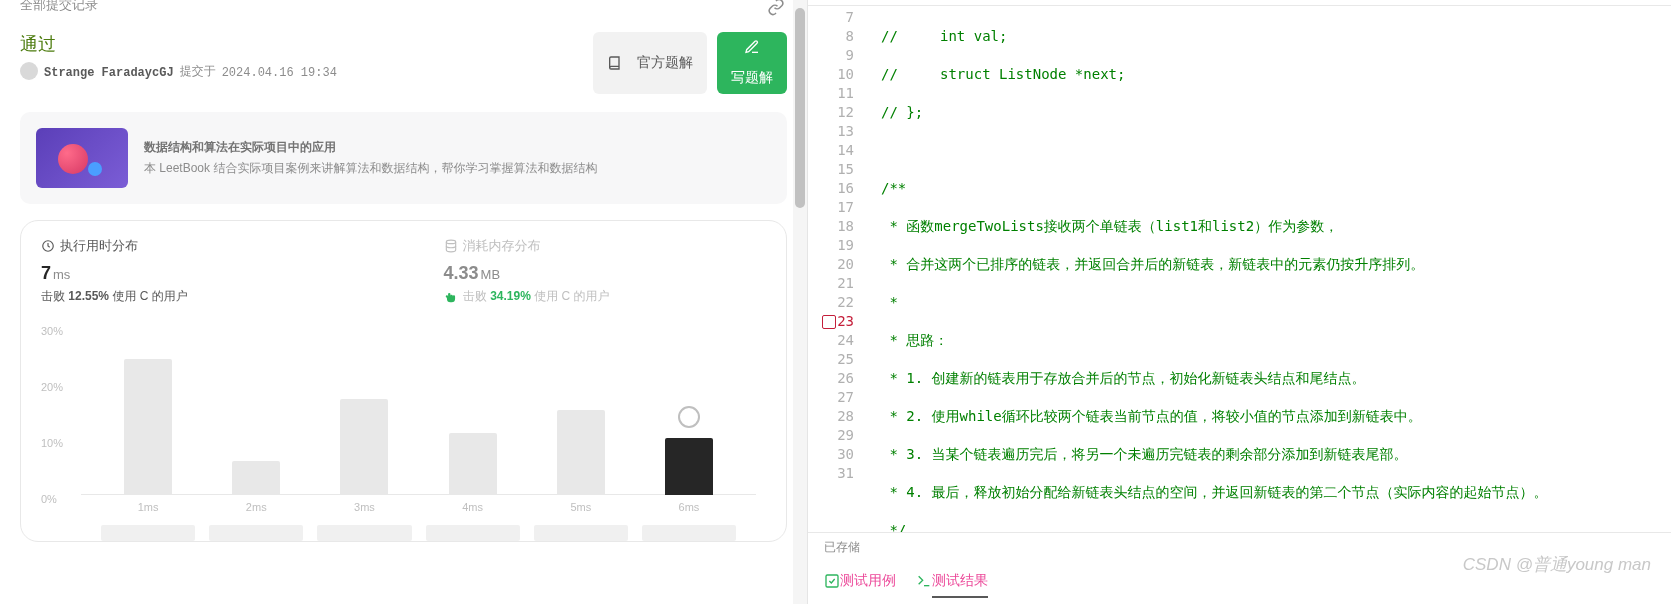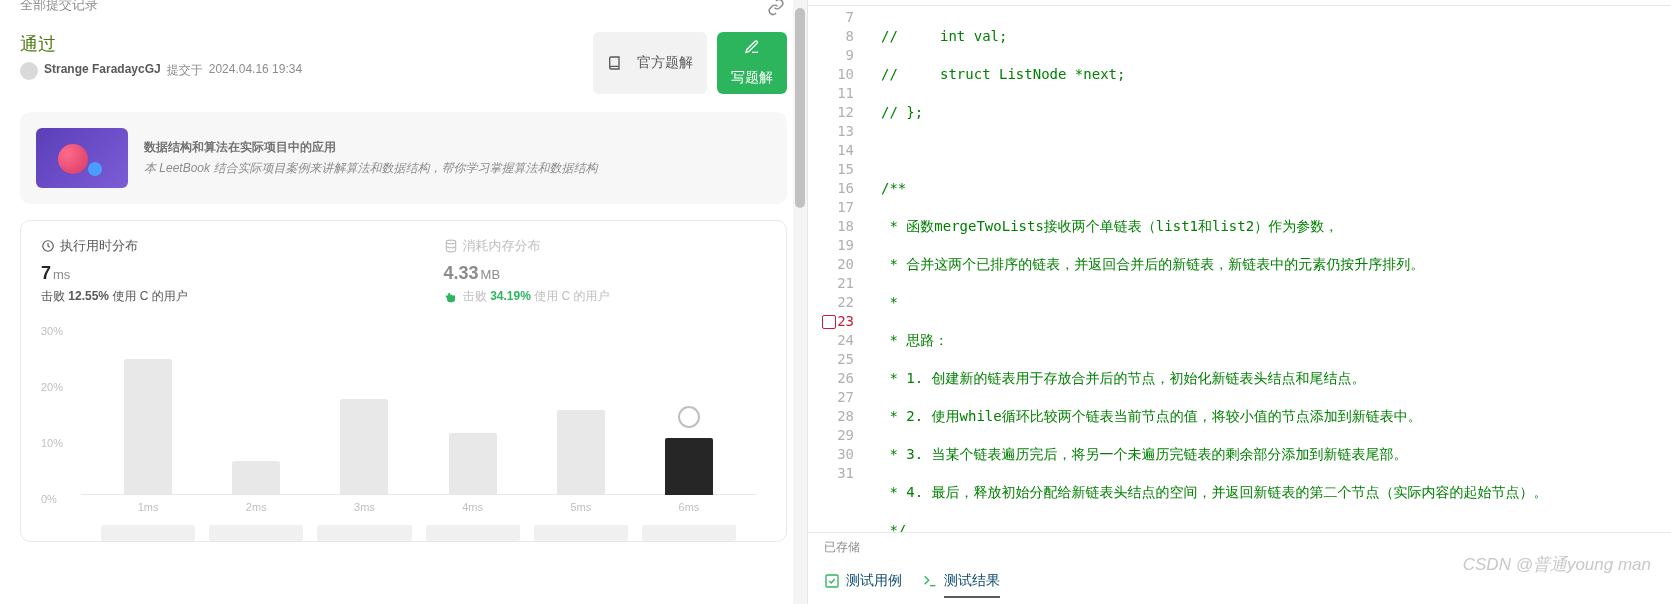--- a/index.html
+++ b/index.html
@@ -4,36 +4,36 @@
 <style>
 * { margin: 0; padding: 0; box-sizing: border-box; }
 body { font-family: -apple-system, "PingFang SC", "Microsoft YaHei", sans-serif; font-size: 13px; color: #262626; background: #fff; width: 1671px; height: 604px; overflow: hidden; position: relative; }
 .container { display: flex; height: 100%; }
 .left-pane { width: 808px; border-right: 1px solid #e5e5e5; overflow: hidden; position: relative; }
 .right-pane { flex: 1; display: flex; flex-direction: column; }
 .breadcrumb-top { font-size: 13px; color: #8c8c8c; padding: 0 20px; margin-top: -4px; }
 .status-bar { padding: 18px 20px 10px 20px; display: flex; align-items: flex-start; justify-content: space-between; }
 .status-left { }
 .status-title { color: #4d7c0f; font-size: 18px; font-weight: 500; margin-bottom: 6px; }
-.user-row { display: flex; align-items: flex-start; gap: 6px; color: #8c8c8c; font-size: 12px; }
+.user-row { display: flex; align-items: flex-end; gap: 6px; color: #8c8c8c; font-size: 12px; font-family: Liberation Mono, monospace; }
 .avatar { width: 18px; height: 18px; border-radius: 50%; background: #d9d9d9; }
 .username { color: #595959; font-weight: 600; }
 .status-right { display: flex; gap: 10px; }
 .btn { display: flex; align-items: center; gap: 14px; padding: 7px 14px; border-radius: 6px; font-size: 14px; cursor: pointer; border: none; }
 .btn-gray { background: #f2f2f2; color: #595959; }
 .btn-green { background: #2db55d; color: #fff; flex-direction: column; }
 .btn-icon { width: 16px; height: 16px; }
 .promo { margin: 8px 20px; background: #f7f7f8; border-radius: 10px; padding: 16px; display: flex; gap: 16px; align-items: center; }
 .promo-img { width: 92px; height: 60px; border-radius: 6px; background: linear-gradient(135deg, #5b3fb8 0%, #7b5dd6 100%); position: relative; overflow: hidden; }
 .promo-circle1 { position: absolute; width: 30px; height: 30px; border-radius: 50%; background: radial-gradient(circle at 30% 30%, #ff6b8a, #d63864); left: 22px; top: 16px; }
 .promo-circle2 { position: absolute; width: 14px; height: 14px; border-radius: 50%; background: #4a9eff; left: 52px; top: 34px; }
 .promo-text { flex: 1; }
 .promo-title { font-size: 12px; font-weight: 700; color: #737373; margin-bottom: 4px; }
-.promo-desc { font-size: 12px; color: #8c8c8c; font-style: italic; }
-.stats-card { margin: 16px 20px; border: 1px solid #e8e8e8; border-radius: 10px; padding: 16px 20px; }
+.promo-desc { font-size: 12px; color: #8c8c8c; }
+.stats-card { margin: 16px 20px; border: 1px solid #e8e8e8; border-radius: 18px; padding: 16px 20px; }
 .stats-header { display: flex; gap: 80px; margin-bottom: 14px; }
 .stats-col { flex: 1; }
 .stats-label { display: flex; align-items: center; gap: 5px; font-size: 13px; color: #595959; margin-bottom: 8px; }
 .stats-label.dim { color: #bfbfbf; }
 .clock-icon { width: 14px; height: 14px; }
 .db-icon { width: 14px; height: 14px; }
 .stats-value { font-size: 18px; font-weight: 700; color: #262626; }
 .stats-value .unit { font-size: 13px; font-weight: 400; color: #8c8c8c; margin-left: 2px; }
 .stats-value.dim { color: #8c8c8c; }
 .stats-sub { font-size: 12px; color: #595959; margin-top: 4px; }
@@ -63,21 +63,21 @@
 .gutter { width: 54px; text-align: right; padding: 2px 8px 0 0; color: #b0b0b0; background: #fff; user-select: none; }
 .gutter div { height: 19px; }
 .gutter .err { color: #c41e3a; position: relative; }
 .gutter .err::before { content: ""; position: absolute; left: 14px; top: 3px; width: 12px; height: 12px; border: 1.5px solid #c41e3a; border-radius: 2px; }
 .code { flex: 1; padding: 2px 0 0 8px; white-space: pre; color: #262626; position: relative; margin-left: 11px; }
 .code-line { height: 19px; position: relative; }
 .c-green { color: #008000; }
 .editor-footer { height: 72px; border-top: 1px solid #e8e8e8; padding: 6px 16px; }
 .saved-txt { font-size: 12px; color: #8c8c8c; margin-bottom: 10px; }
 .tabs { display: flex; gap: 20px; align-items: center; }
-.tab { display: flex; align-items: center; gap: 6px; font-size: 14px; color: #0c4a6e; padding: 6px 0; cursor: pointer; }
+.tab { display: flex; align-items: center; gap: 0; font-size: 14px; color: #ec4899; padding: 6px 0; cursor: pointer; }
 .tab-icon { width: 16px; height: 16px; }
 .tab .underline { position: relative; }
 .tab.active .underline::after { content: ""; position: absolute; left: 0; right: 0; bottom: -8px; height: 2px; background: #595959; }
 .watermark { position: absolute; right: 20px; bottom: 28px; font-size: 17px; color: #c8c8c8; font-style: italic; }
 .link-icon { position: absolute; right: 22px; top: -2px; width: 18px; height: 18px; }
 </style>
 </head>
 <body>
 
 <div class="container">

